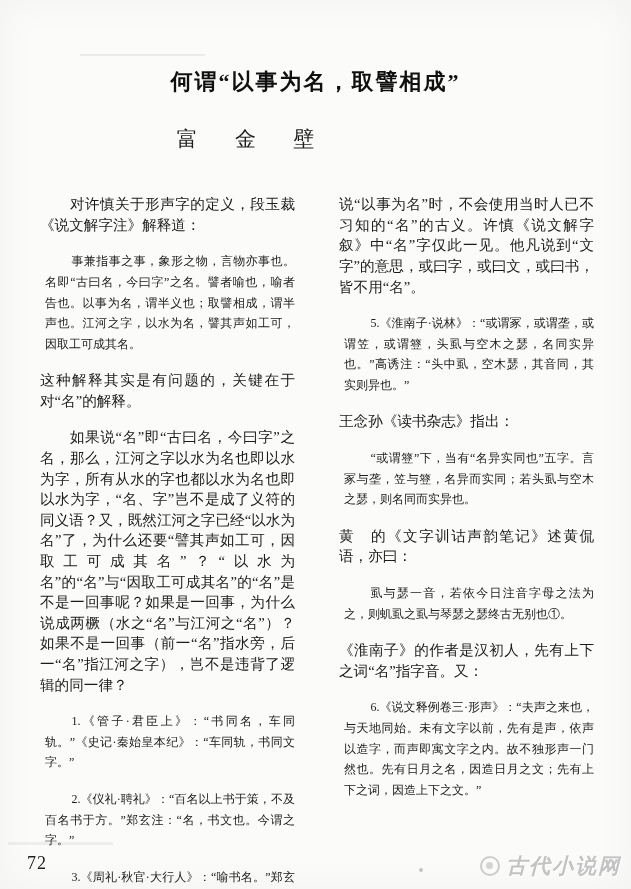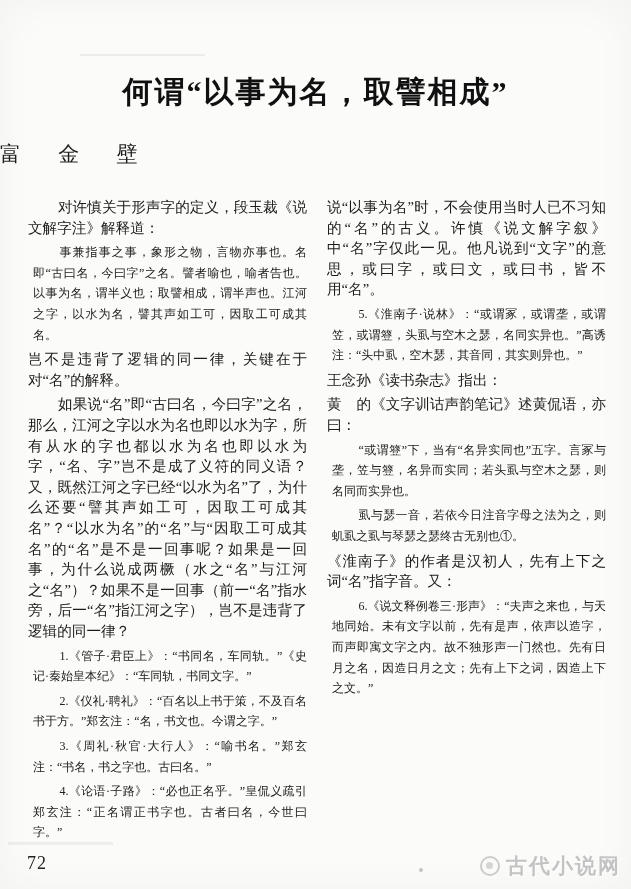--- a/index.html
+++ b/index.html
@@ -9,49 +9,49 @@
     margin:0 auto;
     background:#fbfbf9;
     overflow:hidden;
     font-family:"Liberation Serif","DejaVu Serif",serif;
     color:#1b1b1b;
     box-shadow:inset 0 0 40px rgba(0,0,0,0.04);
   }
   .doc-title{
     padding-top:54px;
     text-align:center;
-    font-size:30px;
+    font-size:22px;
     font-weight:bold;
     letter-spacing:2px;
     color:#101010;
     line-height:1.2;
   }
   .doc-author{
     margin-top:30px;
-    text-align:left;
+    text-align:center;
     padding-right:124px;
     font-size:21px;
     letter-spacing:16px;
     color:#1d1d1d;
   }
   .columns{
     display:flex;
     gap:12px;
     margin:25px 20px 0 24px;
   }
   .col{
     width:287px;
     flex:0 0 287px;
     text-align:justify;
     font-size:14.6px;
     line-height:20.6px;
     color:#1b1b1b;
     overflow:hidden;
   }
-  .para{margin:4px;}
+  .para{margin:16px;}
   .para.indent{text-indent:2.05em;}
   .para.flush{text-indent:0;}
   .para.quote{
     text-indent:2.2em;
     padding-left:5px;
     font-size:12px;
     color:#202020;
   }
   .page-number{
     position:absolute;
@@ -67,20 +67,21 @@
     bottom:9px;
     display:flex;
     align-items:center;
     gap:6px;
     color:#c3c3c3;
     font-size:21px;
     font-weight:bold;
     letter-spacing:2px;
     text-shadow:1px 1px 0 #ffffff;
     user-select:none;
+    font-style:italic;
   }
   .wm-logo{
     width:20px;height:20px;
     border:2.5px solid #cccccc;
     border-radius:50%;
     position:relative;
     box-sizing:border-box;
   }
   .wm-logo::after{
     content:"";
@@ -118,33 +119,33 @@
   <div class="smudge-top"></div>
 
   <h1 class="doc-title">何谓“以事为名，取譬相成”</h1>
 
   <div class="doc-author">富 金 壁</div>
 
   <div class="columns">
     <div class="col">
         <p class="para indent">对许慎关于形声字的定义，段玉裁《说文解字注》解释道：</p>
         <p class="para quote">事兼指事之事，象形之物，言物亦事也。名即“古曰名，今曰字”之名。譬者喻也，喻者告也。以事为名，谓半义也；取譬相成，谓半声也。江河之字，以水为名，譬其声如工可，因取工可成其名。</p>
-        <p class="para flush">岂不是违背了逻辑的同一律，关键在于对“名”的解释。</p>
+        <p class="para flush">这种解释其实是有问题的，关键在于对“名”的解释。</p>
         <p class="para indent">如果说“名”即“古曰名，今曰字”之名，那么，江河之字以水为名也即以水为字，所有从水的字也都以水为名也即以水为字，“名、字”岂不是成了义符的同义语？又，既然江河之字已经“以水为名”了，为什么还要“譬其声如工可，因取工可成其名”？“以水为名”的“名”与“因取工可成其名”的“名”是不是一回事呢？如果是一回事，为什么说成两橛（水之“名”与江河之“名”）？如果不是一回事（前一“名”指水旁，后一“名”指江河之字），岂不是违背了逻辑的同一律？</p>
         <p class="para quote">1.《管子·君臣上》：“书同名，车同轨。”《史记·秦始皇本纪》：“车同轨，书同文字。”</p>
         <p class="para quote">2.《仪礼·聘礼》：“百名以上书于策，不及百名书于方。”郑玄注：“名，书文也。今谓之字。”</p>
         <p class="para quote">3.《周礼·秋官·大行人》：“喻书名。”郑玄注：“书名，书之字也。古曰名。”</p>
         <p class="para quote">4.《论语·子路》：“必也正名乎。”皇侃义疏引郑玄注：“正名谓正书字也。古者曰名，今世曰字。”</p>
       </div>
     <div class="col">
         <p class="para flush">说“以事为名”时，不会使用当时人已不习知的“名”的古义。许慎《说文解字叙》中“名”字仅此一见。他凡说到“文字”的意思，或曰字，或曰文，或曰书，皆不用“名”。</p>
         <p class="para quote">5.《淮南子·说林》：“或谓冢，或谓垄，或谓笠，或谓簦，头虱与空木之瑟，名同实异也。”高诱注：“头中虱，空木瑟，其音同，其实则异也。”</p>
         <p class="para flush">王念孙《读书杂志》指出：</p>
+        <p class="para quote">“或谓簦”下，当有“名异实同也”五字。言冢与垄，笠与簦，名异而实同；若头虱与空木之瑟，则名同而实异也。</p>
         <p class="para flush">黄　的《文字训诂声韵笔记》述黄侃语，亦曰：</p>
-        <p class="para quote">“或谓簦”下，当有“名异实同也”五字。言冢与垄，笠与簦，名异而实同；若头虱与空木之瑟，则名同而实异也。</p>
         <p class="para quote">虱与瑟一音，若依今日注音字母之法为之，则虮虱之虱与琴瑟之瑟终古无别也①。</p>
         <p class="para flush">《淮南子》的作者是汉初人，先有上下之词“名”指字音。又：</p>
         <p class="para quote">6.《说文释例卷三·形声》：“夫声之来也，与天地同始。未有文字以前，先有是声，依声以造字，而声即寓文字之内。故不独形声一门然也。先有日月之名，因造日月之文；先有上下之词，因造上下之文。”</p>
       </div>
   </div>
 
   <div class="smudge-bottom"></div>
   <div class="speck"></div>
 
   <div class="page-number">72</div>

